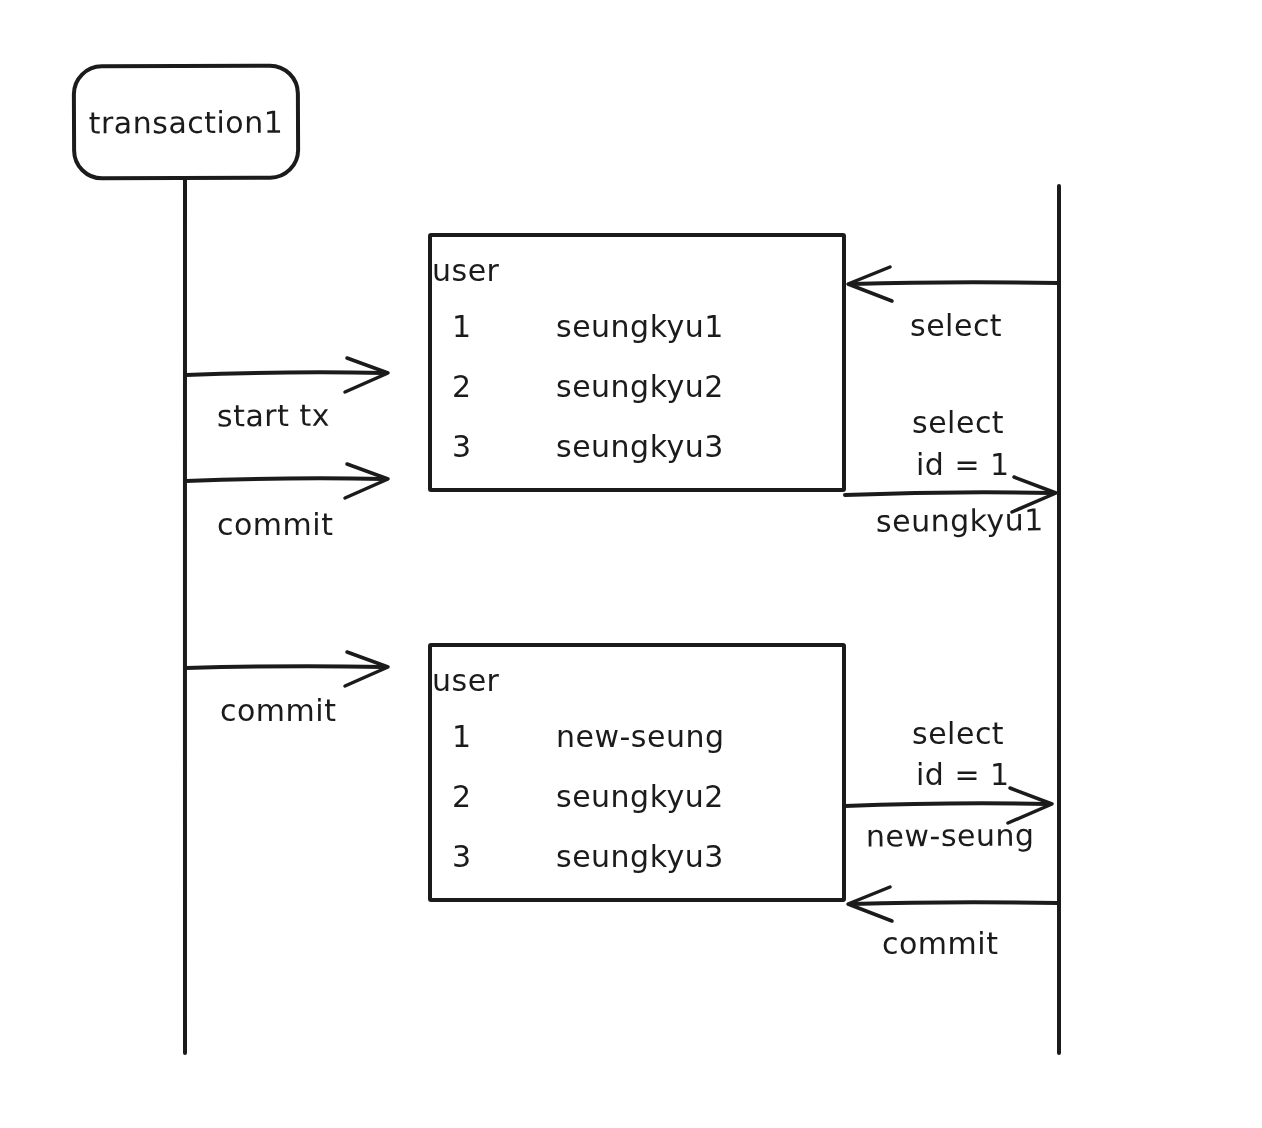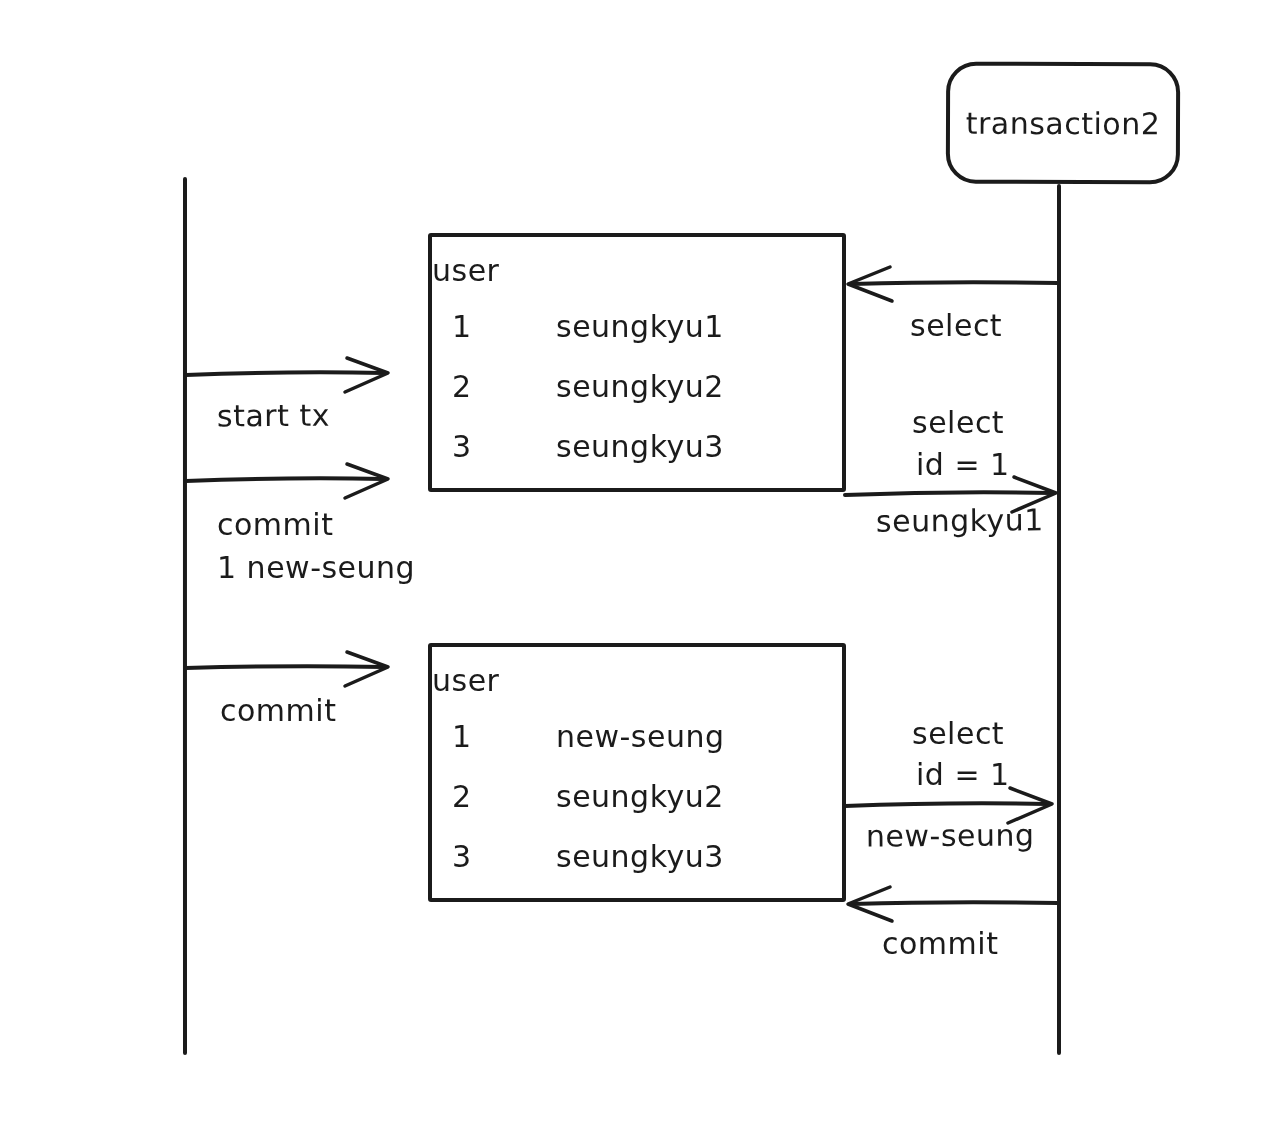--- a/index.html
+++ b/index.html
@@ -126,22 +126,22 @@
       <path class="stroke-path" d="M 845 806 Q 950 802 1048 804"></path>
       <path class="stroke-path stroke-thin" d="M 1010 788 L 1052 804 L 1008 823"></path>
     </g>
 
     <g>
       <path class="stroke-path" d="M 1058 903 Q 950 901 852 904"></path>
       <path class="stroke-path stroke-thin" d="M 890 887 L 848 904 L 892 921"></path>
     </g>
   </svg>
 
-  <div id="actor2" class="actor-box">
-    <span>transaction2</span>
+  <div id="actor1" class="actor-box">
+    <span>transaction1</span>
   </div>
 
   <div id="table1" class="table-box">
     <div class="table-title">user</div>
     <div class="table-row row-1">
       <span class="row-id">1</span>
       <span class="row-val">seungkyu1</span>
     </div>
     <div class="table-row row-2">
       <span class="row-id">2</span>
@@ -164,21 +164,20 @@
       <span class="row-val">seungkyu2</span>
     </div>
     <div class="table-row row-3">
       <span class="row-id">3</span>
       <span class="row-val">seungkyu3</span>
     </div>
   </div>
 
   <div id="lbl-start-tx" class="lbl">start tx</div>
   <div id="lbl-update-1" class="lbl">commit</div>
-  <div id="lbl-update-2" class="lbl">1 new-seung</div>
   <div id="lbl-begin" class="lbl">select</div>
   <div id="lbl-select1-1" class="lbl">select</div>
   <div id="lbl-select1-2" class="lbl">id = 1</div>
   <div id="lbl-select1-result" class="lbl">seungkyu1</div>
   <div id="lbl-commit-left" class="lbl">commit</div>
   <div id="lbl-select2-1" class="lbl">select</div>
   <div id="lbl-select2-2" class="lbl">id = 1</div>
   <div id="lbl-select2-result" class="lbl">new-seung</div>
   <div id="lbl-commit-right" class="lbl">commit</div>
 

